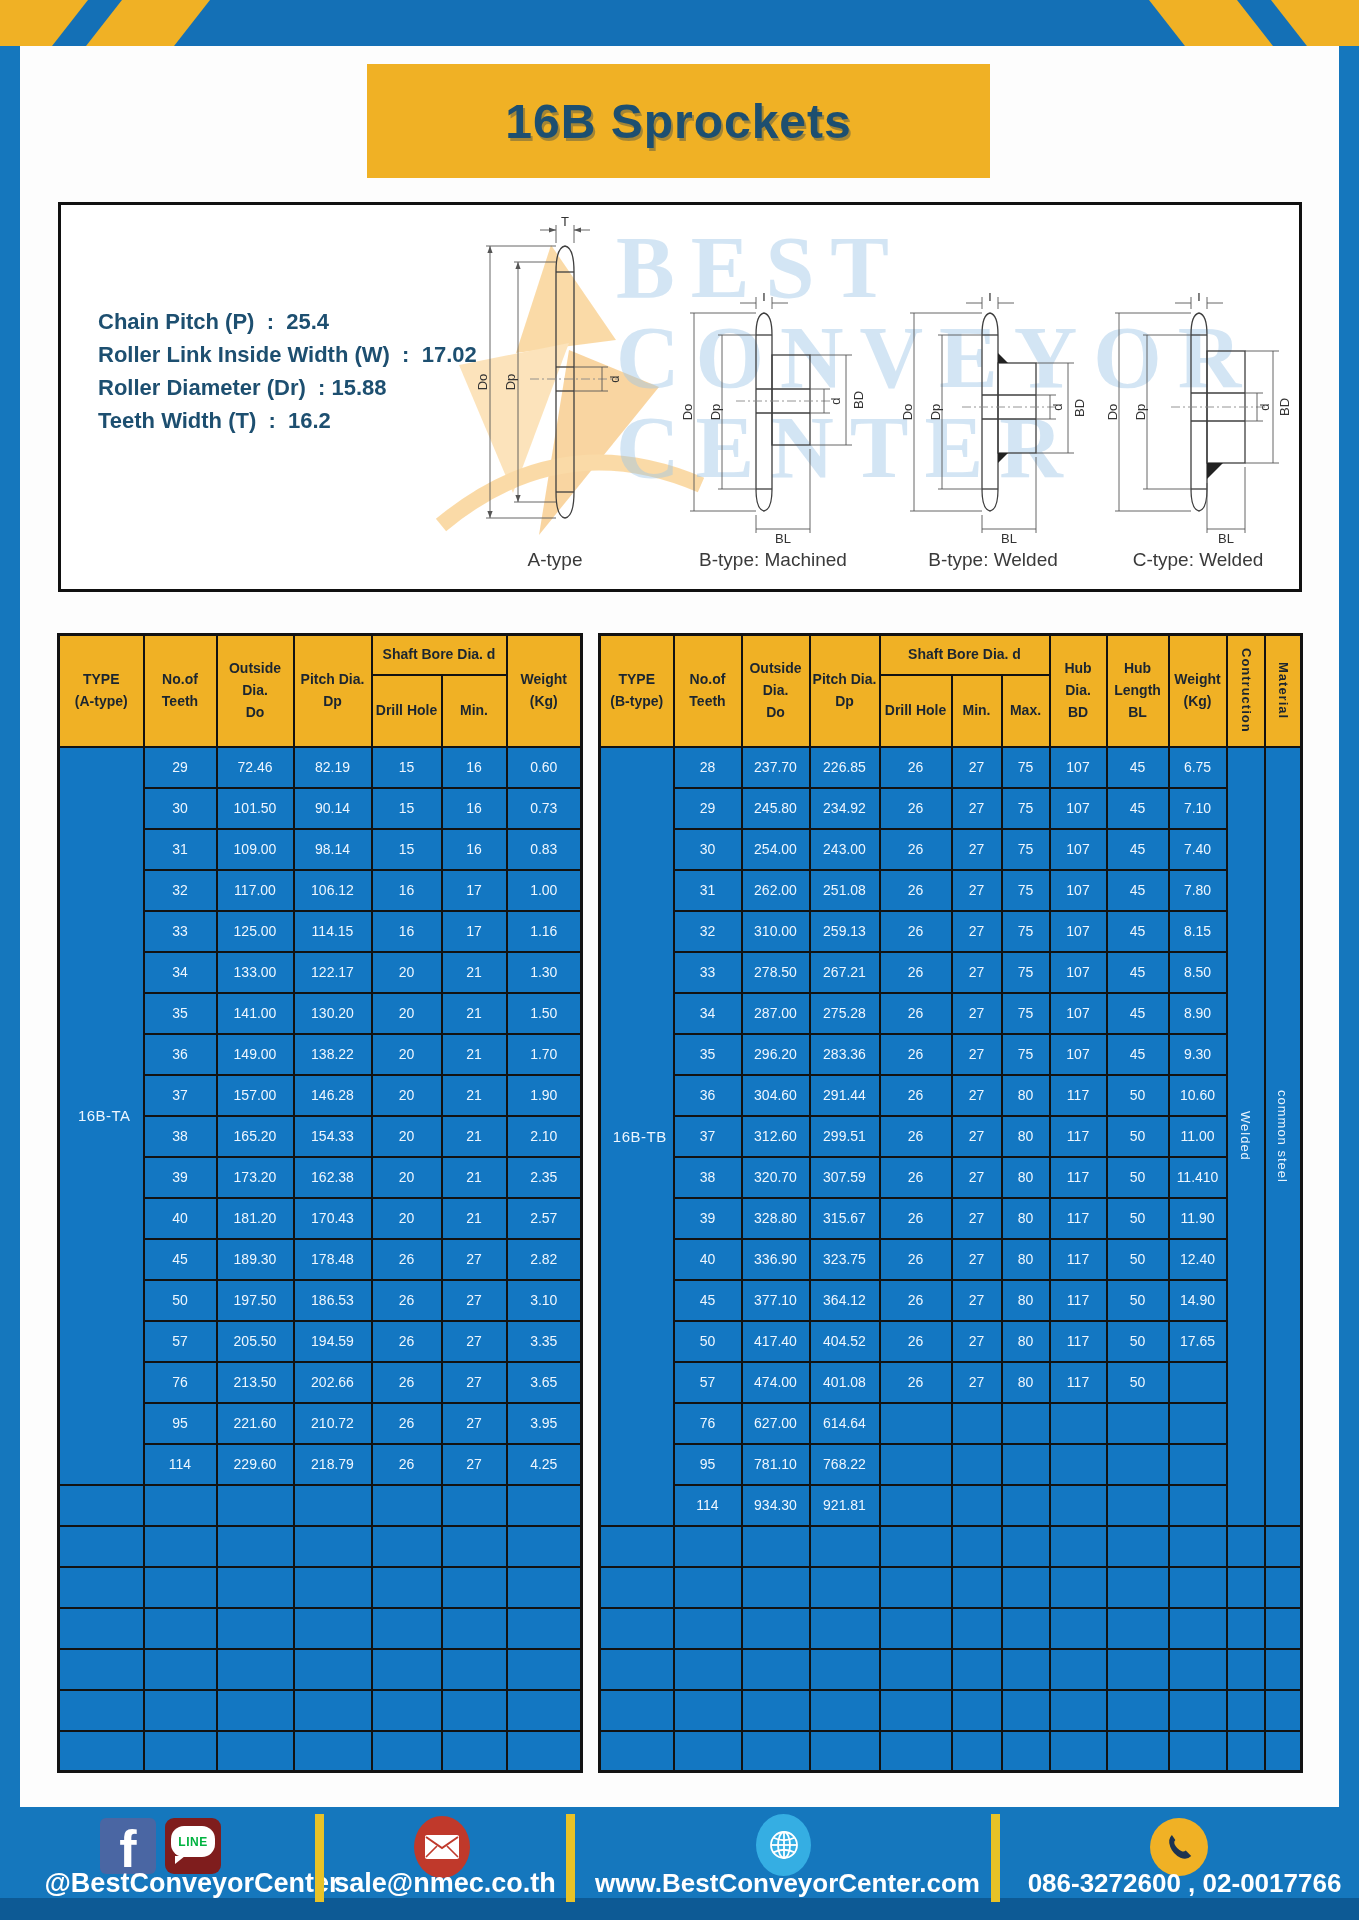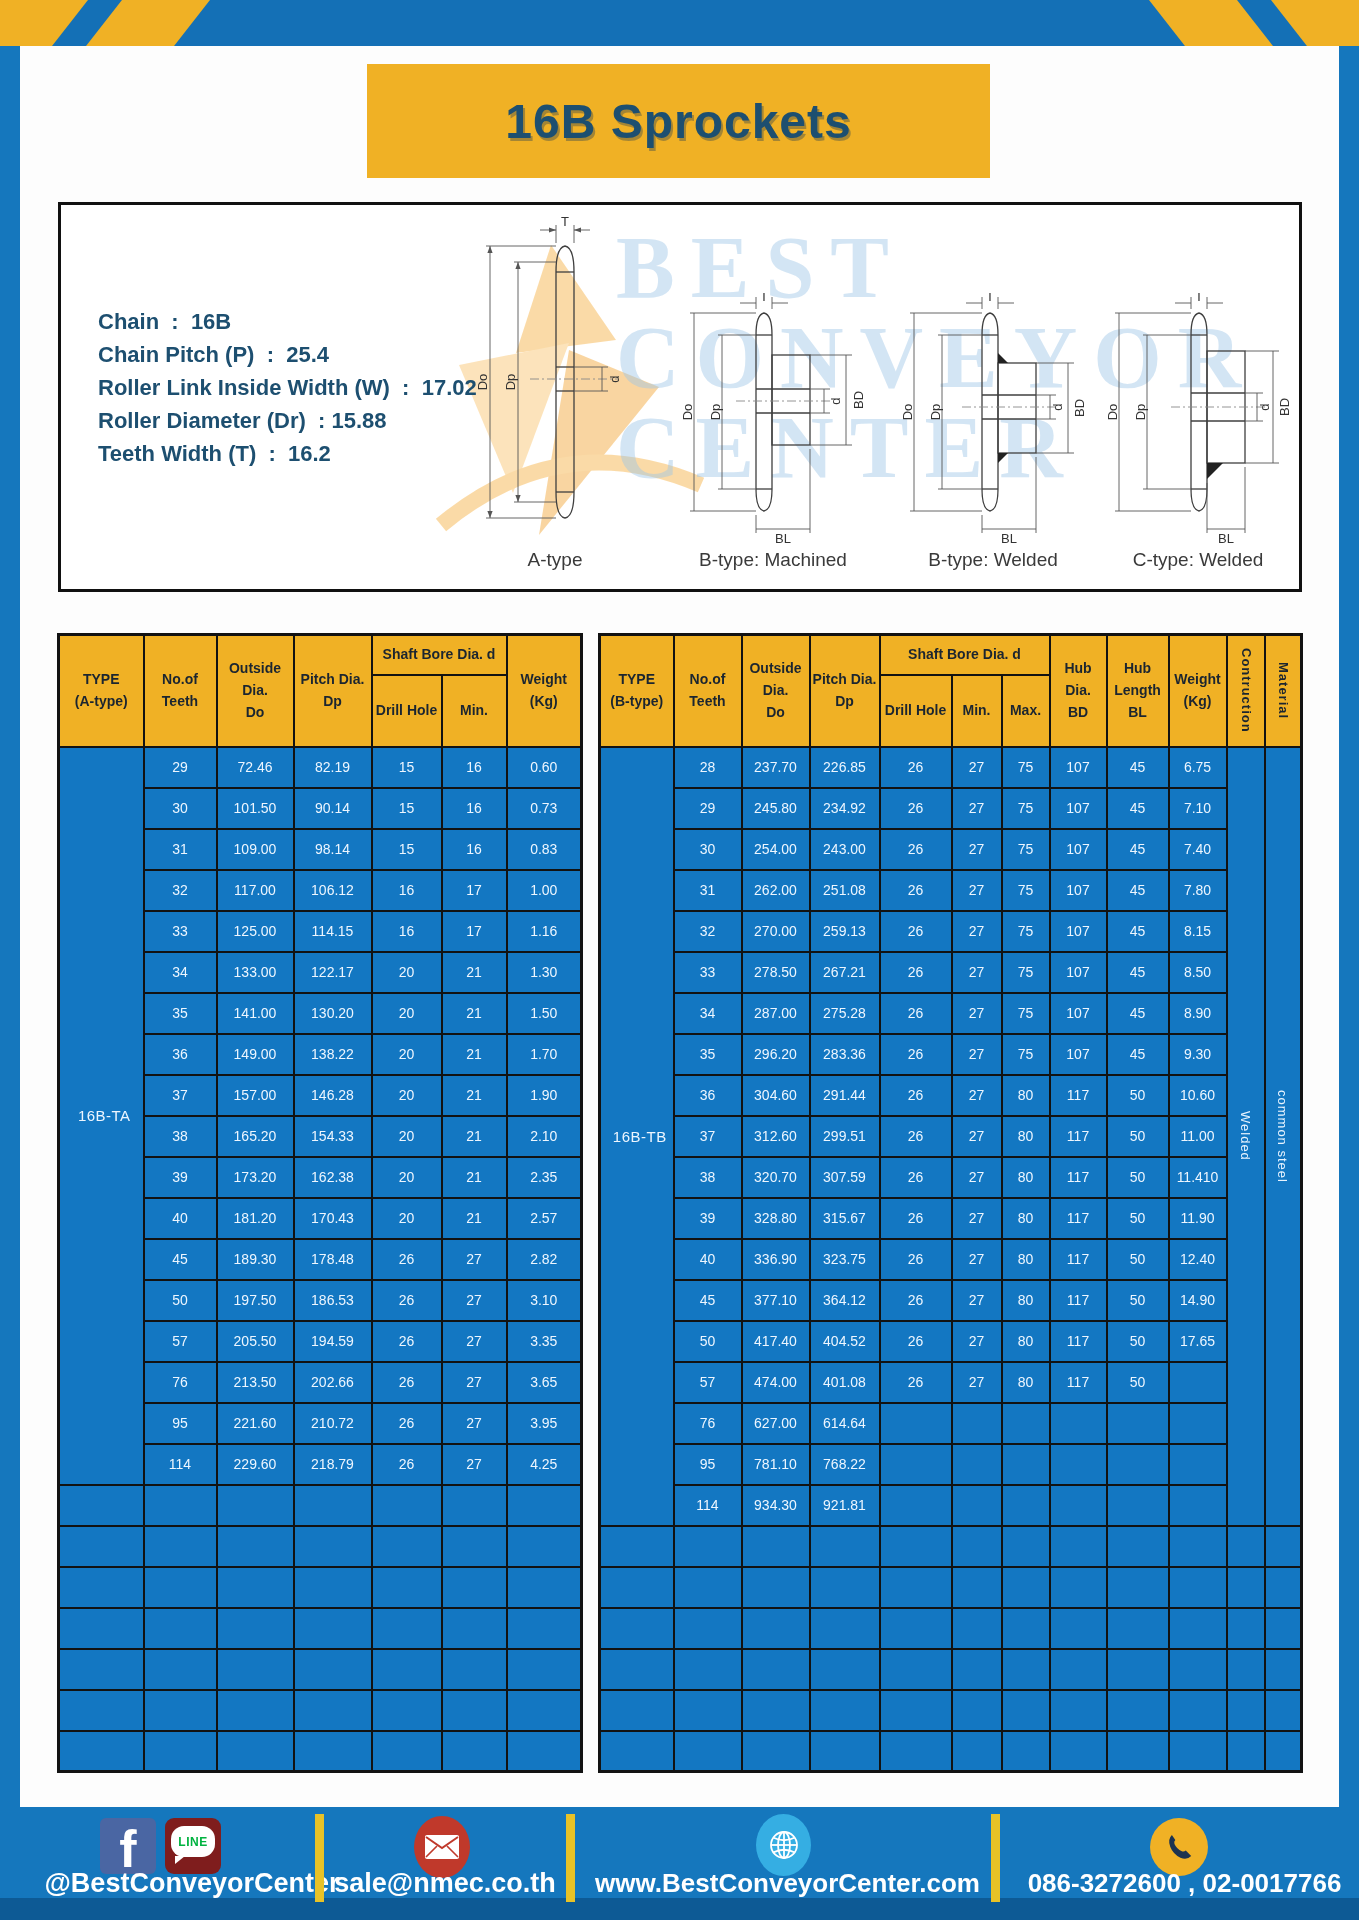--- a/index.html
+++ b/index.html
@@ -125,21 +125,20 @@
     <polygon points="150,20 215,115 115,128" fill="#F6AF3E"></polygon>
     <polygon points="58,140 168,118 112,268" fill="#F9C269"></polygon>
     <polygon points="168,125 258,162 138,310" fill="#F2A430"></polygon>
     <path d="M40,300 Q160,200 300,260" stroke="#F6AF3E" stroke-width="16" fill="none"></path>
   </svg>
   <div class="wm-text">BEST
 CONVEYOR
 CENTER</div>
 
   <div class="specs">
-    <div>Chain  :  16B</div>
     <div>Chain Pitch (P)  :  25.4</div>
     <div>Roller Link Inside Width (W)  :  17.02</div>
     <div>Roller Diameter (Dr)  : 15.88</div>
     <div>Teeth Width (T)  :  16.2</div>
   </div>
 
   <svg class="dsvg" style="left:409px;top:12px" width="170" height="330" viewBox="0 0 170 330">
     <g stroke="#3f3f3f" stroke-width="1.3" fill="none">
       <path d="M86,55 C86,38 89,30 95,29 C101,30 104,38 104,55 L104,275 C104,292 101,300 95,301 C89,300 86,292 86,275 Z"></path>
       <line x1="86" y1="55" x2="104" y2="55"></line>
@@ -631,21 +630,21 @@
         <td>251.08</td>
         <td>26</td>
         <td>27</td>
         <td>75</td>
         <td>107</td>
         <td>45</td>
         <td>7.80</td>
       </tr>
       <tr>
         <td>32</td>
-        <td>270.00</td>
+        <td>310.00</td>
         <td>259.13</td>
         <td>26</td>
         <td>27</td>
         <td>75</td>
         <td>107</td>
         <td>45</td>
         <td>8.15</td>
       </tr>
       <tr>
         <td>33</td>

